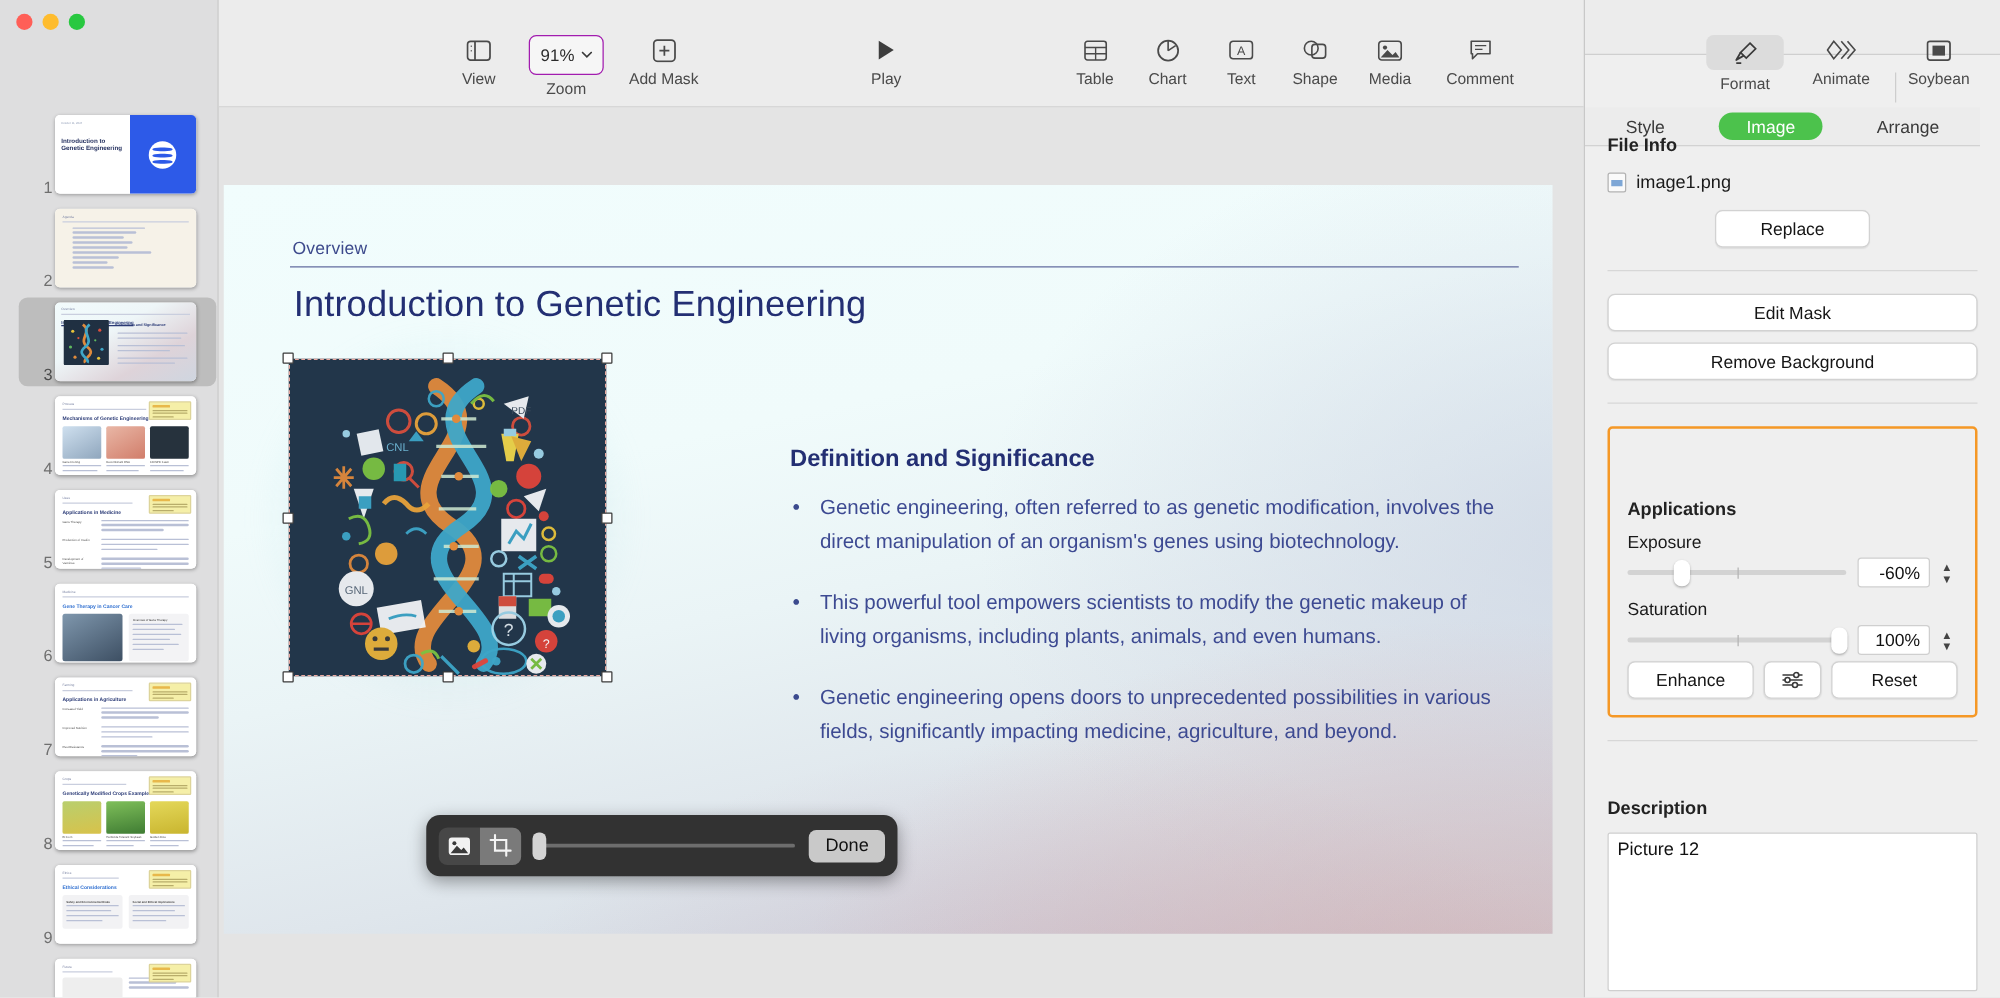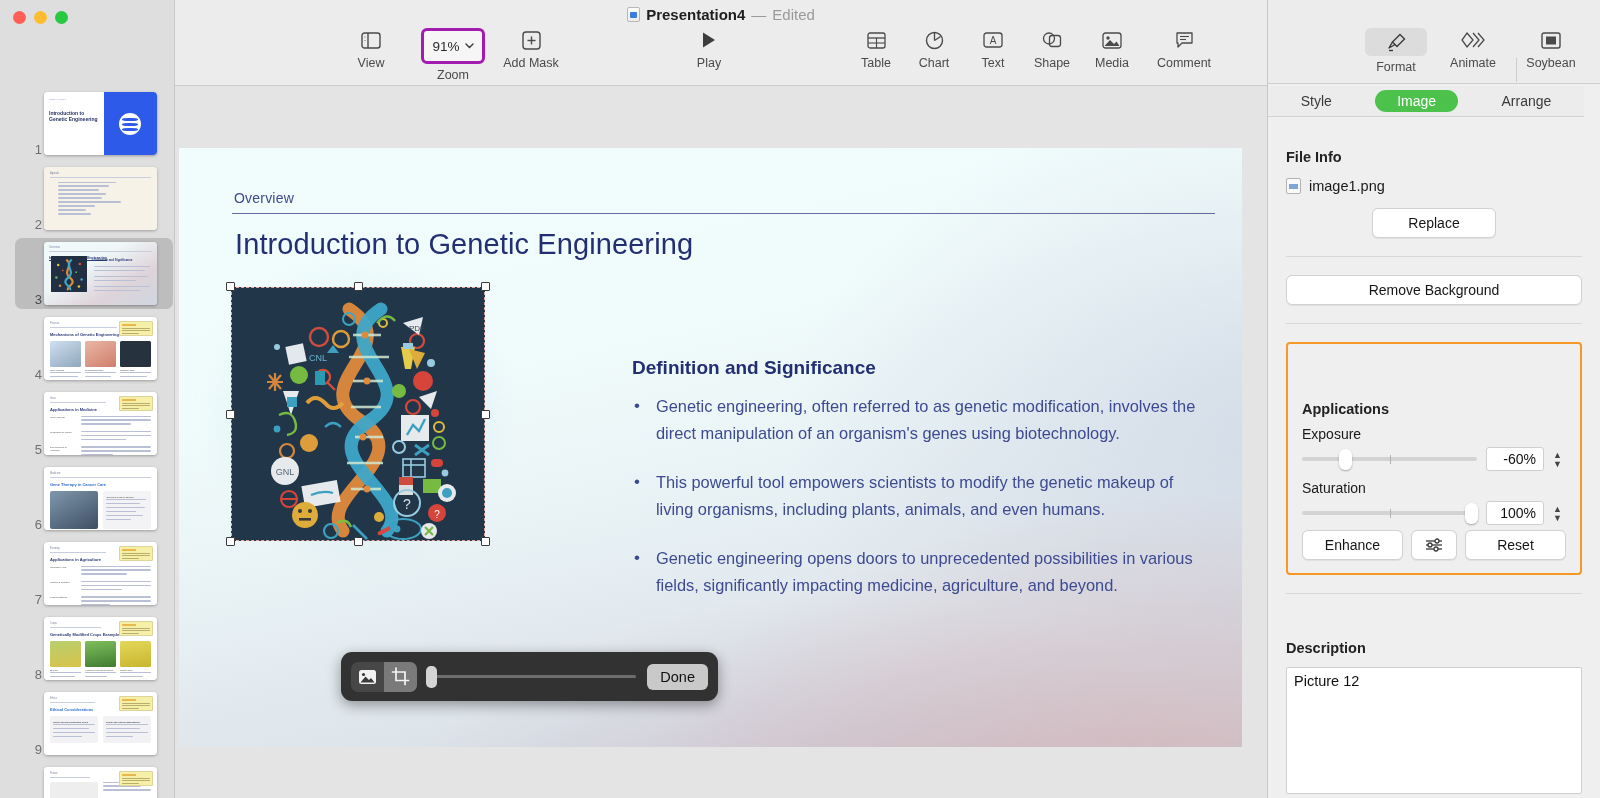--- a/index.html
+++ b/index.html
@@ -123,21 +123,21 @@
     position: absolute; top: 0;
     display: flex; flex-direction: column; align-items: center; gap: 4px;
     width: 80px; margin-left: -40px;
   }
   .tb-ico { height: 24px; display: flex; align-items: center; justify-content: center; color: #4a4a4a; }
   .tb-lab { font-size: 12.5px; color: #4a4a4a; white-space: nowrap; }
   .tb-item.active .tb-ico { background: #dcdcdc; border-radius: 6px; width: 62px; height: 28px; }
 
   .zoom-pill {
     display: flex; align-items: center; gap: 5px;
-    border: 3px solid #a21caf; border-radius: 6px;
+    border: 1px solid #a21caf; border-radius: 6px;
     background: #f6f6f6; padding: 15px 8px; font-size: 13.5px; color: #2b2b2b;
     height: 24px;
   }
   .tb-sep { position: absolute; top: 30px; width: 1px; height: 24px; background: #cdcdcd; }
 
   
   .canvas { flex: 1; background: #e4e4e4; position: relative; overflow: hidden; }
   .slide {
     position: absolute; left: 4px; top: 62px; width: 1063px; height: 599px;
     background:
@@ -588,30 +588,24 @@
           </div>
         </div>
       </div>
 
     </div>
   </aside>
 
   <div class="main">
 
     <div class="toolbar">
-      <div class="doctitle">
-        <span class="doc-icon"></span>
-        <span class="doc-name">Presentation4</span>
-        <span class="doc-dash">—</span>
-        <span class="doc-edited">Edited</span>
-      </div>
 
       <div class="tb-items">
 
-        <div class="tb-item" style="left:196px">
+        <div class="tb-item" style="left:208px">
           <span class="tb-ico">
             <svg width="20" height="17" viewBox="0 0 20 17">
                 <rect x="1" y="1" width="18" height="15" rx="2.5" fill="none" stroke="#4a4a4a" stroke-width="1.4"></rect>
                 <line x1="7" y1="1" x2="7" y2="16" stroke="#4a4a4a" stroke-width="1.4"></line>
                 <line x1="3.6" y1="5" x2="4.4" y2="5" stroke="#4a4a4a" stroke-width="1.2"></line>
                 <line x1="3.6" y1="8.5" x2="4.4" y2="8.5" stroke="#4a4a4a" stroke-width="1.2"></line>
               </svg>
           </span>
           <span class="tb-lab">View</span>
         </div>
@@ -935,20 +929,21 @@
 
       <div class="sec-h">File Info</div>
       <div class="file-row">
         <span class="file-ico"></span>
         <span class="file-name">image1.png</span>
       </div>
       <div class="btn btn-replace">Replace</div>
 
       <div class="hr"></div>
 
+      <div class="btn btn-wide">Edit Mask</div>
       <div class="btn btn-wide">Remove Background</div>
 
       <div class="hr"></div>
 
       <div class="adjust-box">
         <div class="sec-h">Applications</div>
 
         <div class="adj-label">Exposure</div>
         <div class="adj-row">
           <span class="sl">

